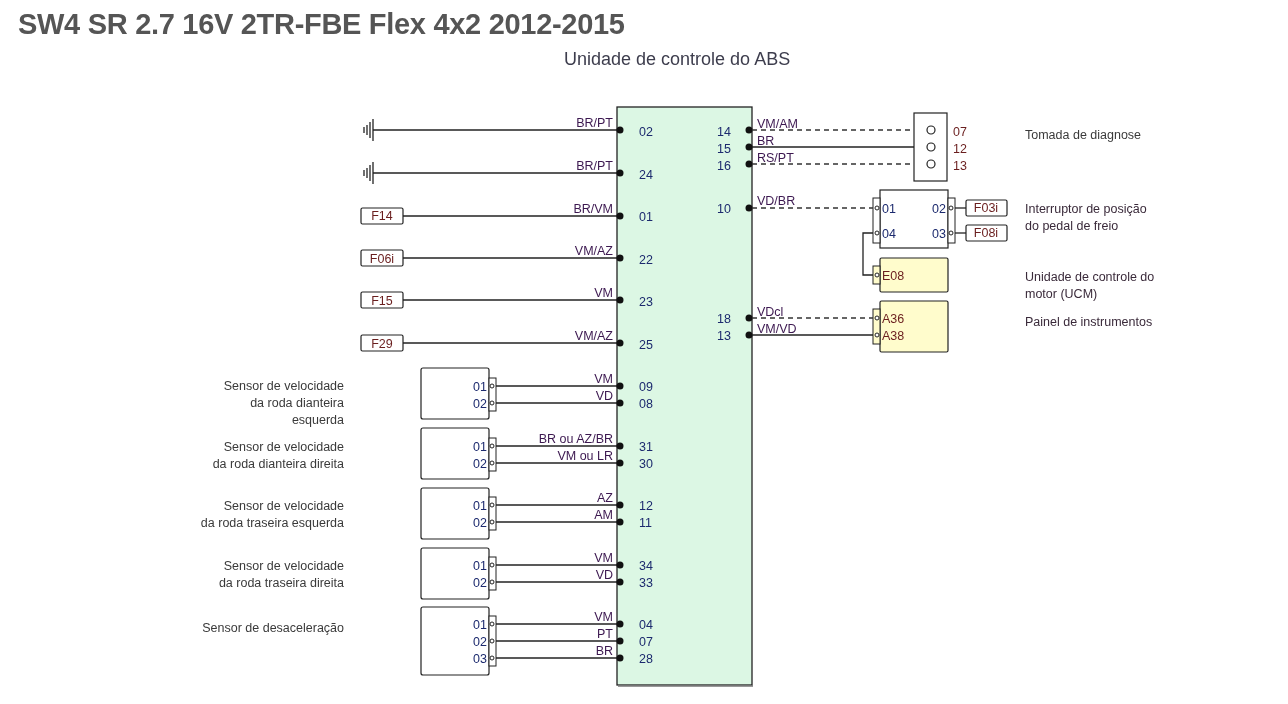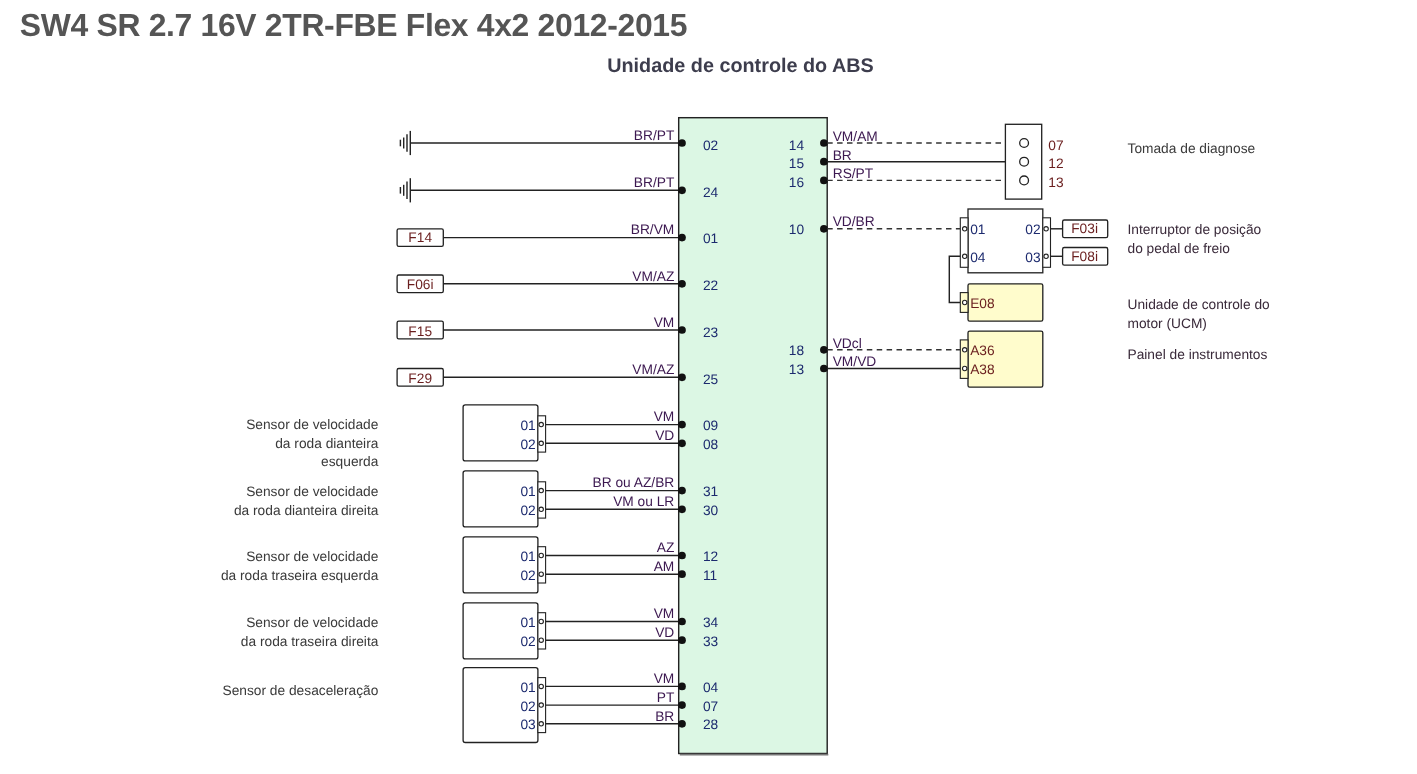--- a/index.html
+++ b/index.html
@@ -1,20 +1,20 @@
 <!DOCTYPE html>
 <html><head>
 <meta charset="utf-8">
 <style>
   html, body { margin:0; padding:0; background:#ffffff; }
   body { width:1288px; height:704px; position:relative; overflow:hidden;
          font-family:"Liberation Sans", sans-serif; color:#333; }
   #title { position:absolute; left:18px; top:8px; font-size:29px; font-weight:bold;
            color:#555555; letter-spacing:-0.3px; margin:0; white-space:nowrap; }
-  #subtitle { position:absolute; left:552px; top:49px; font-size:18px; font-weight:bold;
+  #subtitle { position:absolute; left:564px; top:49px; font-size:18px; font-weight:normal;
               color:#3d3d4d; margin:0; white-space:nowrap; }
   svg#diagram { position:absolute; left:0; top:0; }
   svg text { font-family:"Liberation Sans", sans-serif; }
   .t-pin { font-size:12.5px; fill:#1c2a6e; }
   .t-wire { font-size:12.5px; fill:#3c1850; }
   .t-conn { font-size:12.5px; fill:#6a1e1e; }
   .t-desc { font-size:12.5px; fill:#3a3a3a; }
   .t-desc2 { font-size:12.5px; fill:#3a2a3a; }
 </style>
 </head>

